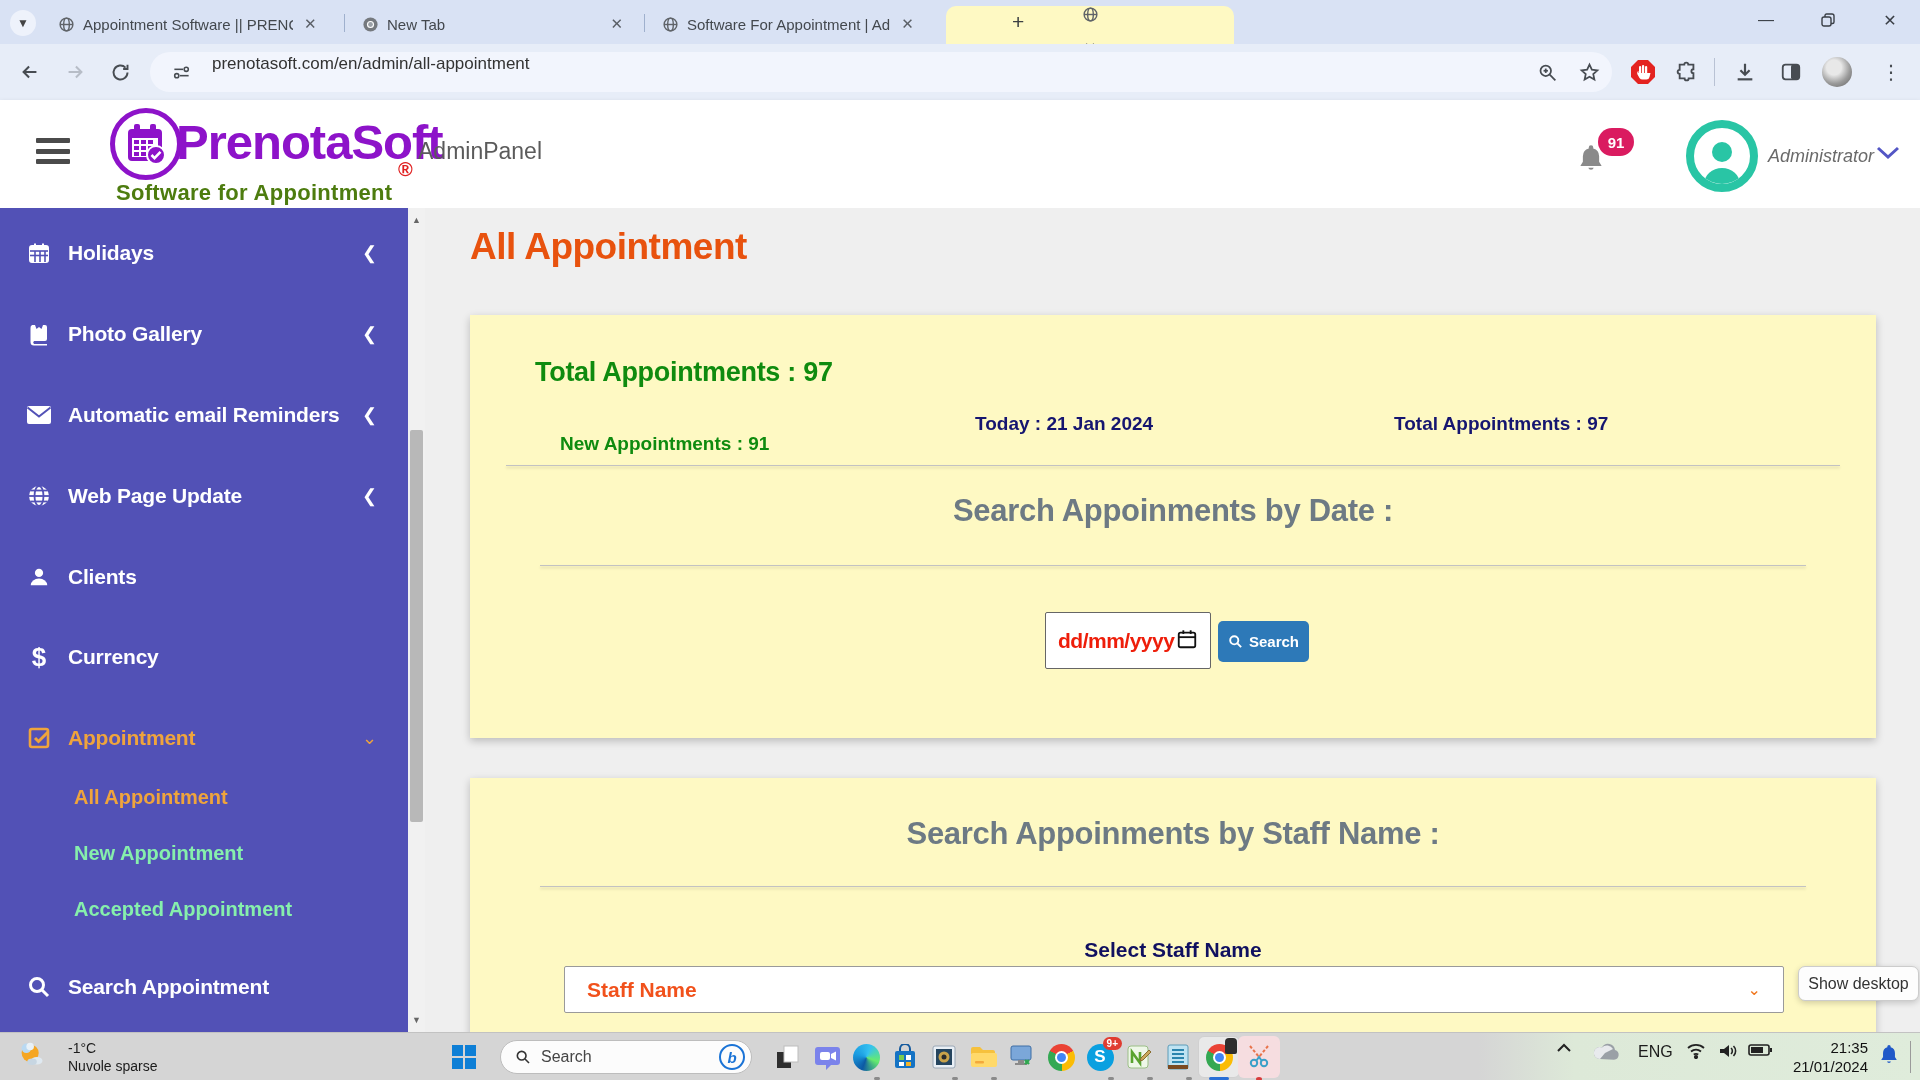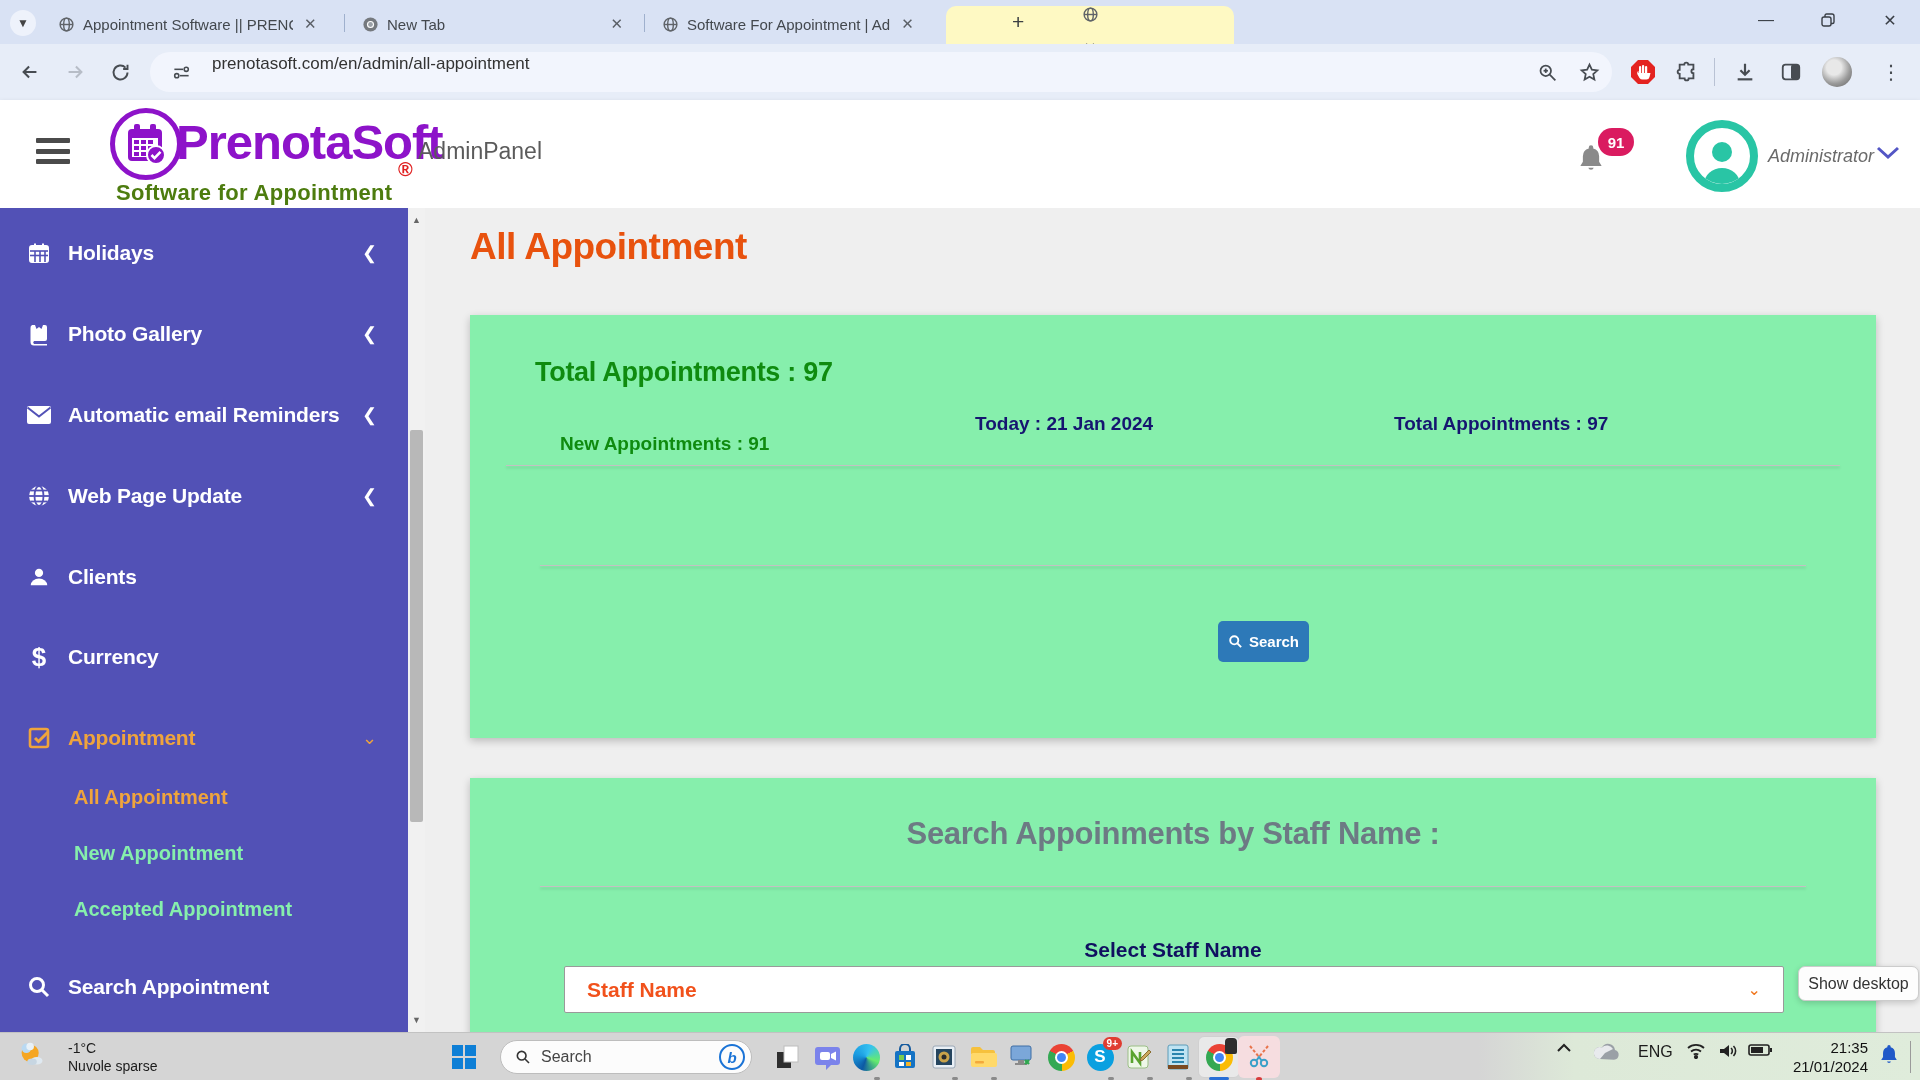--- a/index.html
+++ b/index.html
@@ -49,21 +49,21 @@
   .side-item.active-orange { color:#efa43c; }
   .side-sub { position:absolute; left:74px; font-size:20px; font-weight:bold; color:#86efac; cursor:pointer; }
   .side-sub.active-orange { color:#efa43c; }
   .side-scroll { position:absolute; left:408px; top:0; width:17px; height:824px; background:#f1f1f1; }
   .scroll-arrow { position:absolute; left:0; width:17px; height:20px; display:flex; align-items:center; justify-content:center; font-size:9px; color:#666; }
   .scroll-thumb { position:absolute; left:2px; top:222px; width:13px; height:392px; background:#b8b8b8; border-radius:2px; }
 
   
   .main { position:absolute; left:425px; top:208px; width:1495px; height:824px; background:#efefef; overflow:hidden; }
   .page-title { position:absolute; left:45px; top:18px; font-size:37px; font-weight:600; color:#e8520e; letter-spacing:-0.5px; }
-  .card { position:absolute; left:45px; width:1406px; background:#86efac; box-shadow:0 3px 8px rgba(0,0,0,.22); }
+  .card { position:absolute; left:45px; width:1406px; background:#fef9c3; box-shadow:0 3px 8px rgba(0,0,0,.22); }
   .card1 { top:107px; height:423px; }
   .card2 { top:570px; height:330px; }
   .stat-total { position:absolute; left:65px; top:42px; font-size:27px; font-weight:bold; color:#0f8b0f; letter-spacing:-0.3px; }
   .stat-new { position:absolute; left:90px; top:118px; font-size:19px; font-weight:bold; color:#0f8b0f; }
   .stat-today { position:absolute; left:505px; top:98px; font-size:19px; font-weight:bold; color:#151570; }
   .stat-total2 { position:absolute; left:924px; top:98px; font-size:19px; font-weight:bold; color:#151570; }
   .rule { position:absolute; height:1px; background:#c2c2c2; box-shadow:0 2px 3px rgba(0,0,0,.18); }
   .sec-heading { position:absolute; left:0; width:100%; text-align:center; font-size:31px; font-weight:600; color:#6d7a84; letter-spacing:-0.3px; }
   .date-input { position:absolute; left:575px; top:297px; width:166px; height:57px; background:#fff; border:1px solid #666; border-radius:2px; display:flex; align-items:center; justify-content:space-between; padding:0 12px; cursor:text; }
   .date-input .ph { font-size:21px; font-weight:bold; color:#ee1e0a; letter-spacing:-0.5px; }
@@ -399,22 +399,34 @@
 
   <div class="main">
     <div class="page-title">All Appointment</div>
 
     <div class="card card1">
       <span class="stat-total">Total Appointments : 97</span>
       <span class="stat-new">New Appointments : 91</span>
       <span class="stat-today">Today : 21 Jan 2024</span>
       <span class="stat-total2">Total Appointments : 97</span>
       <div class="rule" style="top:150px;left:36px;right:36px"></div>
+      <div class="sec-heading" style="top:178px">Search Appoinments by Date :</div>
       <div class="rule" style="top:250px;left:70px;right:70px"></div>
 
+      <div class="date-input">
+        <span class="ph">dd/mm/yyyy</span>
+        <span>
+          <svg width="22" height="22" viewBox="0 0 24 24" fill="none" stroke="#111" stroke-width="2">
+              <rect x="3" y="5" width="18" height="16" rx="2"></rect>
+              <line x1="3" y1="10" x2="21" y2="10"></line>
+              <line x1="8" y1="2.5" x2="8" y2="6.5"></line>
+              <line x1="16" y1="2.5" x2="16" y2="6.5"></line>
+            </svg>
+        </span>
+      </div>
       <button class="search-btn">
         <svg width="15" height="15" viewBox="0 0 24 24" fill="none" stroke="#fff" stroke-width="3">
             <circle cx="10" cy="10" r="6.5"></circle>
             <line x1="15" y1="15" x2="21" y2="21"></line>
           </svg>
         <span>Search</span>
       </button>
     </div>
 
     <div class="card card2">

